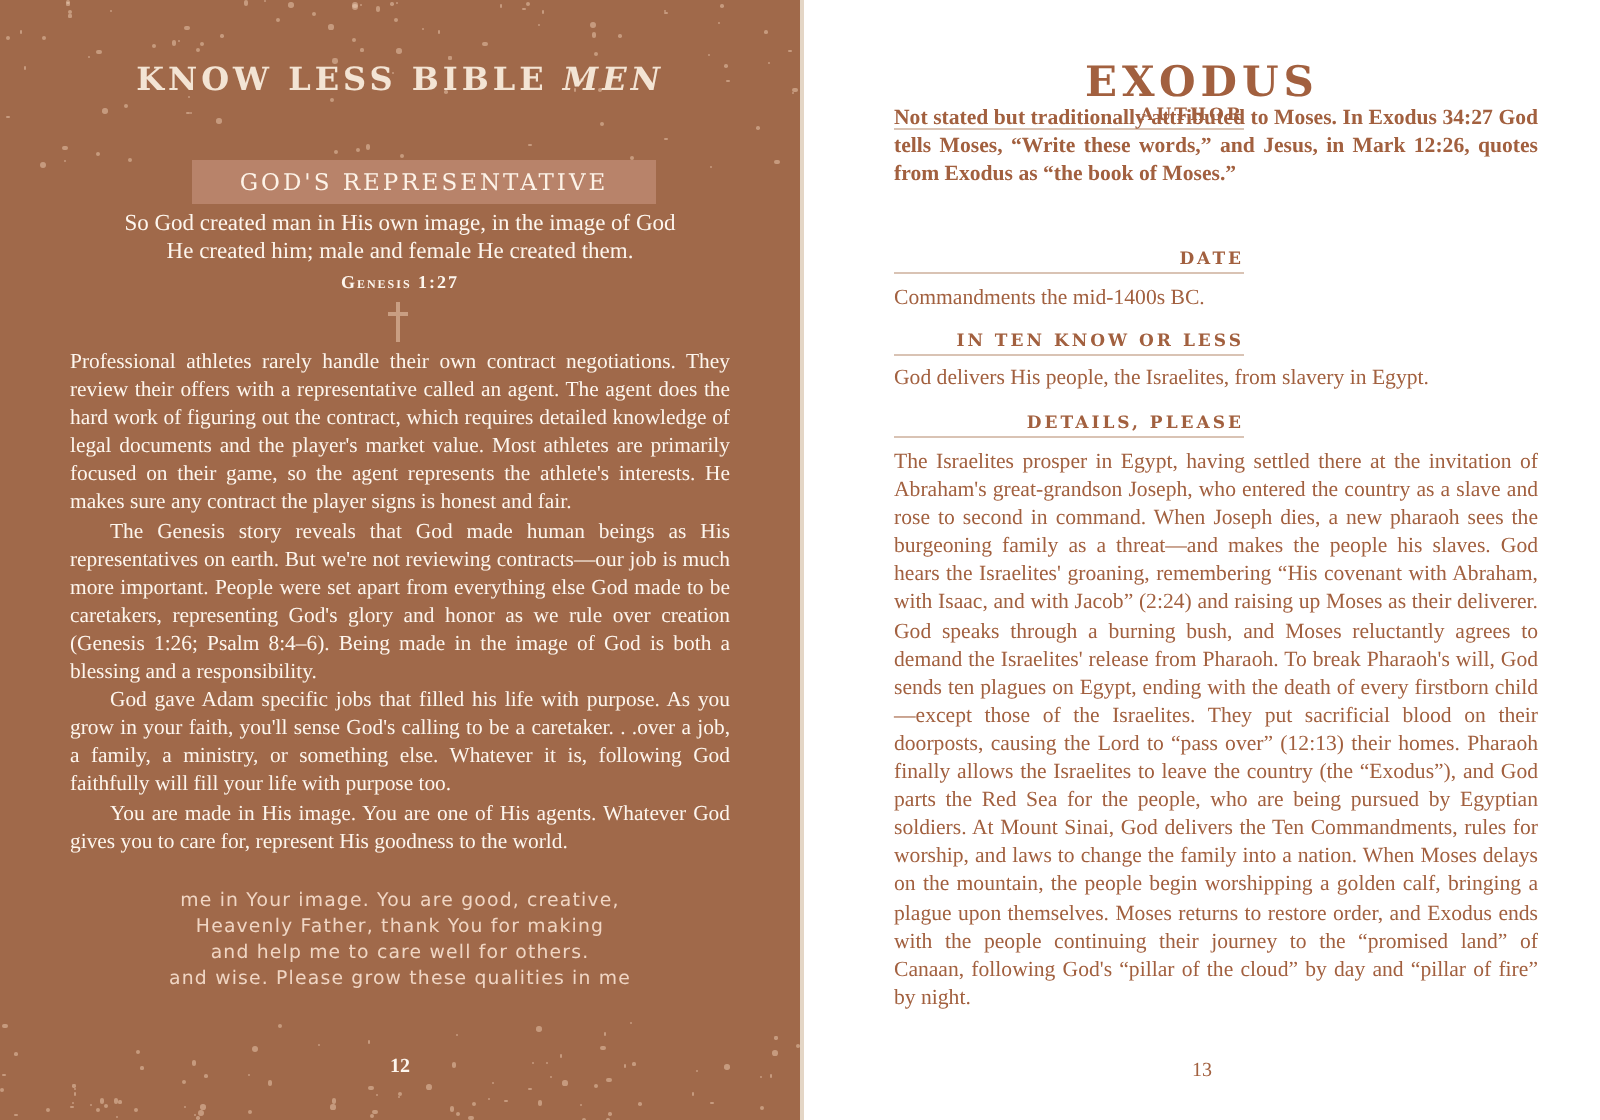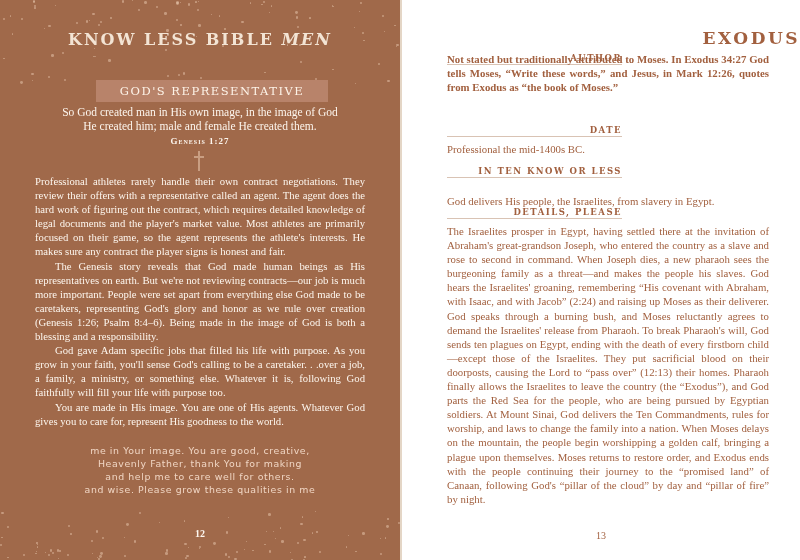--- a/index.html
+++ b/index.html
@@ -68,22 +68,22 @@
     position: absolute; top: 444px; left: 60px; width: 280px; text-align: center;
     font-family: "DejaVu Sans", sans-serif; font-size: 9.4px; line-height: 13px;
     color: #f0d6c4; letter-spacing: 0.6px;
   }
   .folio-left {
     position: absolute; top: 528px; left: 0; right: 0; text-align: center;
     font-size: 10px; color: #fdf6ee; font-weight: bold;
   }
 
   .book-title {
-    position: absolute; top: 28px; left: 0; right: 0; text-align: right;
-    font-size: 17px; font-weight: bold; color: #a2603f; letter-spacing: 2.5px;
+    position: absolute; top: 28px; left: 0; right: 0; text-align: center;
+    font-size: 21px; font-weight: bold; color: #a2603f; letter-spacing: 2.5px;
   }
   .section-head {
     position: absolute; left: 45px; width: 175px;
     font-size: 8.5px; font-weight: bold; letter-spacing: 1.5px; color: #a2603f;
     border-bottom: 1.5px solid #d9c3b4; padding-bottom: 1px; text-align: right;
   }
   .section-text {
     position: absolute; left: 45px; width: 322px;
     font-size: 10.8px; line-height: 14.1px; color: #a2603f; text-align: justify;
   }
@@ -314,23 +314,23 @@
     <div class="folio-left serif">12</div>
   </div>
 
   <div class="page-right">
     <div class="book-title slab">EXODUS</div>
 
     <div class="section-head slab" style="top:53px;">AUTHOR</div>
     <div class="section-text serif" style="top:52px;font-weight:bold;">Not stated but traditionally attributed to Moses. In Exodus 34:27 God tells Moses, “Write these words,” and Jesus, in Mark 12:26, quotes from Exodus as “the book of Moses.”</div>
 
     <div class="section-head slab" style="top:125px;">DATE</div>
-    <div class="section-text serif" style="top:142px;">Professional the mid-1400s BC.</div>
+    <div class="section-text serif" style="top:142px;">Commandments the mid-1400s BC.</div>
 
     <div class="section-head slab" style="top:166px;">IN TEN KNOW OR LESS</div>
-    <div class="section-text serif" style="top:182px;margin-top:12px;">God delivers His people, the Israelites, from slavery in Egypt.</div>
+    <div class="section-text serif" style="top:182px;">God delivers His people, the Israelites, from slavery in Egypt.</div>
 
     <div class="section-head slab" style="top:207px;">DETAILS, PLEASE</div>
     <div class="section-text serif" style="top:224px;">The Israelites prosper in Egypt, having settled there at the invitation of Abraham's great-grandson Joseph, who entered the country as a slave and rose to second in command. When Joseph dies, a new pharaoh sees the burgeoning family as a threat—and makes the people his slaves. God hears the Israelites' groaning, remembering “His covenant with Abraham, with Isaac, and with Jacob” (2:24) and raising up Moses as their deliverer. God speaks through a burning bush, and Moses reluctantly agrees to demand the Israelites' release from Pharaoh. To break Pharaoh's will, God sends ten plagues on Egypt, ending with the death of every firstborn child—except those of the Israelites. They put sacrificial blood on their doorposts, causing the Lord to “pass over” (12:13) their homes. Pharaoh finally allows the Israelites to leave the country (the “Exodus”), and God parts the Red Sea for the people, who are being pursued by Egyptian soldiers. At Mount Sinai, God delivers the Ten Commandments, rules for worship, and laws to change the family into a nation. When Moses delays on the mountain, the people begin worshipping a golden calf, bringing a plague upon themselves. Moses returns to restore order, and Exodus ends with the people continuing their journey to the “promised land” of Canaan, following God's “pillar of the cloud” by day and “pillar of fire” by night.</div>
 
     <div class="folio-right serif">13</div>
   </div>
 </div>
 
 </body></html>

